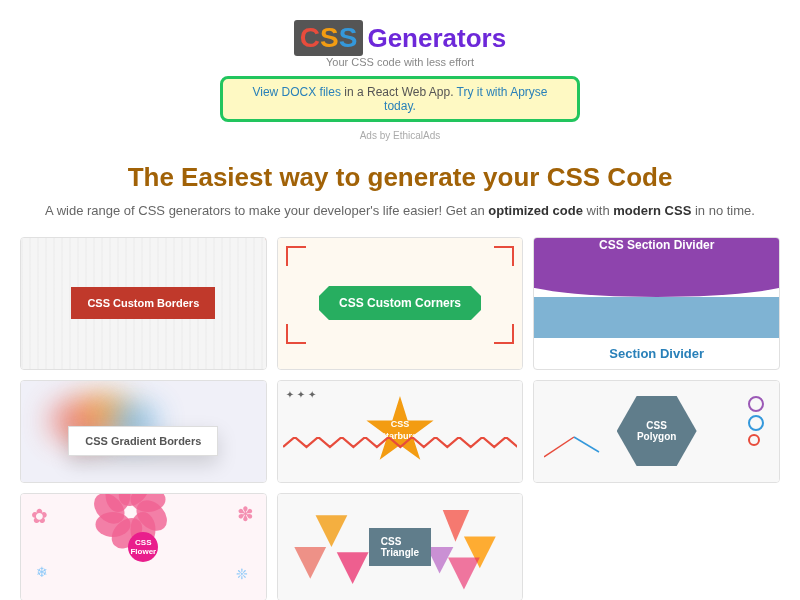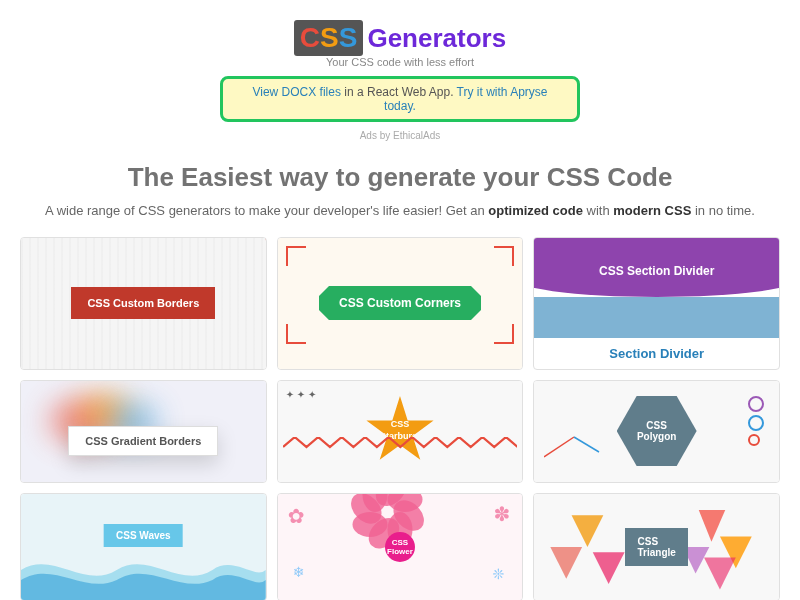--- a/index.html
+++ b/index.html
@@ -66,21 +66,21 @@
       margin-bottom: 6px;
     }
     
     .hero {
       text-align: center;
       padding: 10px 0 16px;
     }
     .hero h1 {
       font-size: 26px;
       font-weight: bold;
-      color: #737373;
+      color: #a16207;
     }
     .hero p {
       font-size: 13px;
       color: #666;
       margin-top: 8px;
       line-height: 1.5;
     }
     .hero p strong { color: #333; text-align: center; }
     
     .grid {
@@ -414,21 +414,21 @@
         <div class="corner-deco top-right"></div>
         <div class="corner-deco bot-left"></div>
         <div class="corner-deco bot-right"></div>
         <div class="corner-box">CSS Custom Corners</div>
       </div>
       <div class="card-label">Custom Corners</div>
     </div>
 
     <div class="card">
       <div class="card-preview" style="padding:0;flex-direction:column;align-items:stretch;">
-        <div class="divider-top" style="height:50px;position:relative;display:flex;align-items:flex-end;justify-content:center;">
+        <div class="divider-top" style="height:50px;position:relative;display:flex;align-items:flex-start;justify-content:center;">
           <span style="color:white;font-size:12px;font-weight:bold;">CSS Section Divider</span>
         </div>
         <div style="height:20px;background:#8e44ad;clip-path:ellipse(60% 100% at 50% 0%);margin-top:-1px;"></div>
         <div style="flex:1;background:#7fb3d3;height:30px;"></div>
       </div>
       <div class="card-label">Section Divider</div>
     </div>
 
     <div class="card">
       <div class="card-preview preview-gradient">
@@ -466,30 +466,20 @@
           <div class="circle-sm c3"></div>
         </div>
         <svg style="position:absolute;left:10px;bottom:15px;" width="60" height="40">
           <line x1="0" y1="30" x2="30" y2="10" stroke="#e74c3c" stroke-width="1.5"></line>
           <line x1="30" y1="10" x2="55" y2="25" stroke="#3498db" stroke-width="1.5"></line>
         </svg>
       </div>
       <div class="card-label">Polygon Shape</div>
     </div>
 
-    <div class="card">
-      <div class="card-preview preview-wavy">
-        <svg style="position:absolute;bottom:0;left:0;right:0;width:100%;" height="60" viewBox="0 0 230 60" preserveAspectRatio="none">
-          <path d="M0,30 C30,10 60,50 90,30 C120,10 150,50 180,30 C200,15 220,40 230,30 L230,60 L0,60 Z" fill="rgba(100,200,230,0.5)"></path>
-          <path d="M0,40 C30,20 60,55 90,40 C120,20 150,55 180,40 C200,25 220,50 230,40 L230,60 L0,60 Z" fill="rgba(70,170,220,0.7)"></path>
-        </svg>
-        <div style="position:absolute;top:30px;left:50%;transform:translateX(-50%);background:rgba(80,190,230,0.85);color:white;font-size:10px;font-weight:bold;padding:6px 12px;text-align:center;">CSS Waves</div>
-      </div>
-      <div class="card-label">Wavy Shapes</div>
-    </div>
 
     <div class="card">
       <div class="card-preview preview-flower">
         <div class="flower-petals">
           <div class="petal" style="transform: translate(-50%, -100%) rotate(0deg);"></div>
           <div class="petal" style="transform: translate(-50%, -100%) rotate(45deg);"></div>
           <div class="petal" style="transform: translate(-50%, -100%) rotate(90deg);"></div>
           <div class="petal" style="transform: translate(-50%, -100%) rotate(135deg);"></div>
           <div class="petal" style="transform: translate(-50%, -100%) rotate(180deg);"></div>
           <div class="petal" style="transform: translate(-50%, -100%) rotate(225deg);"></div>

